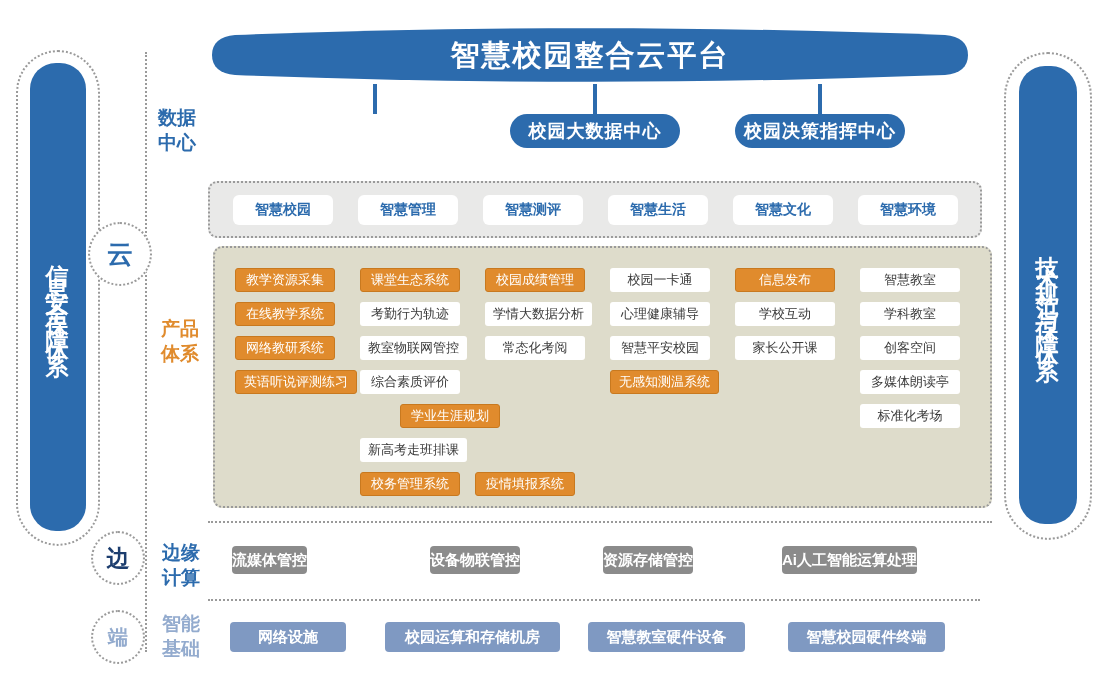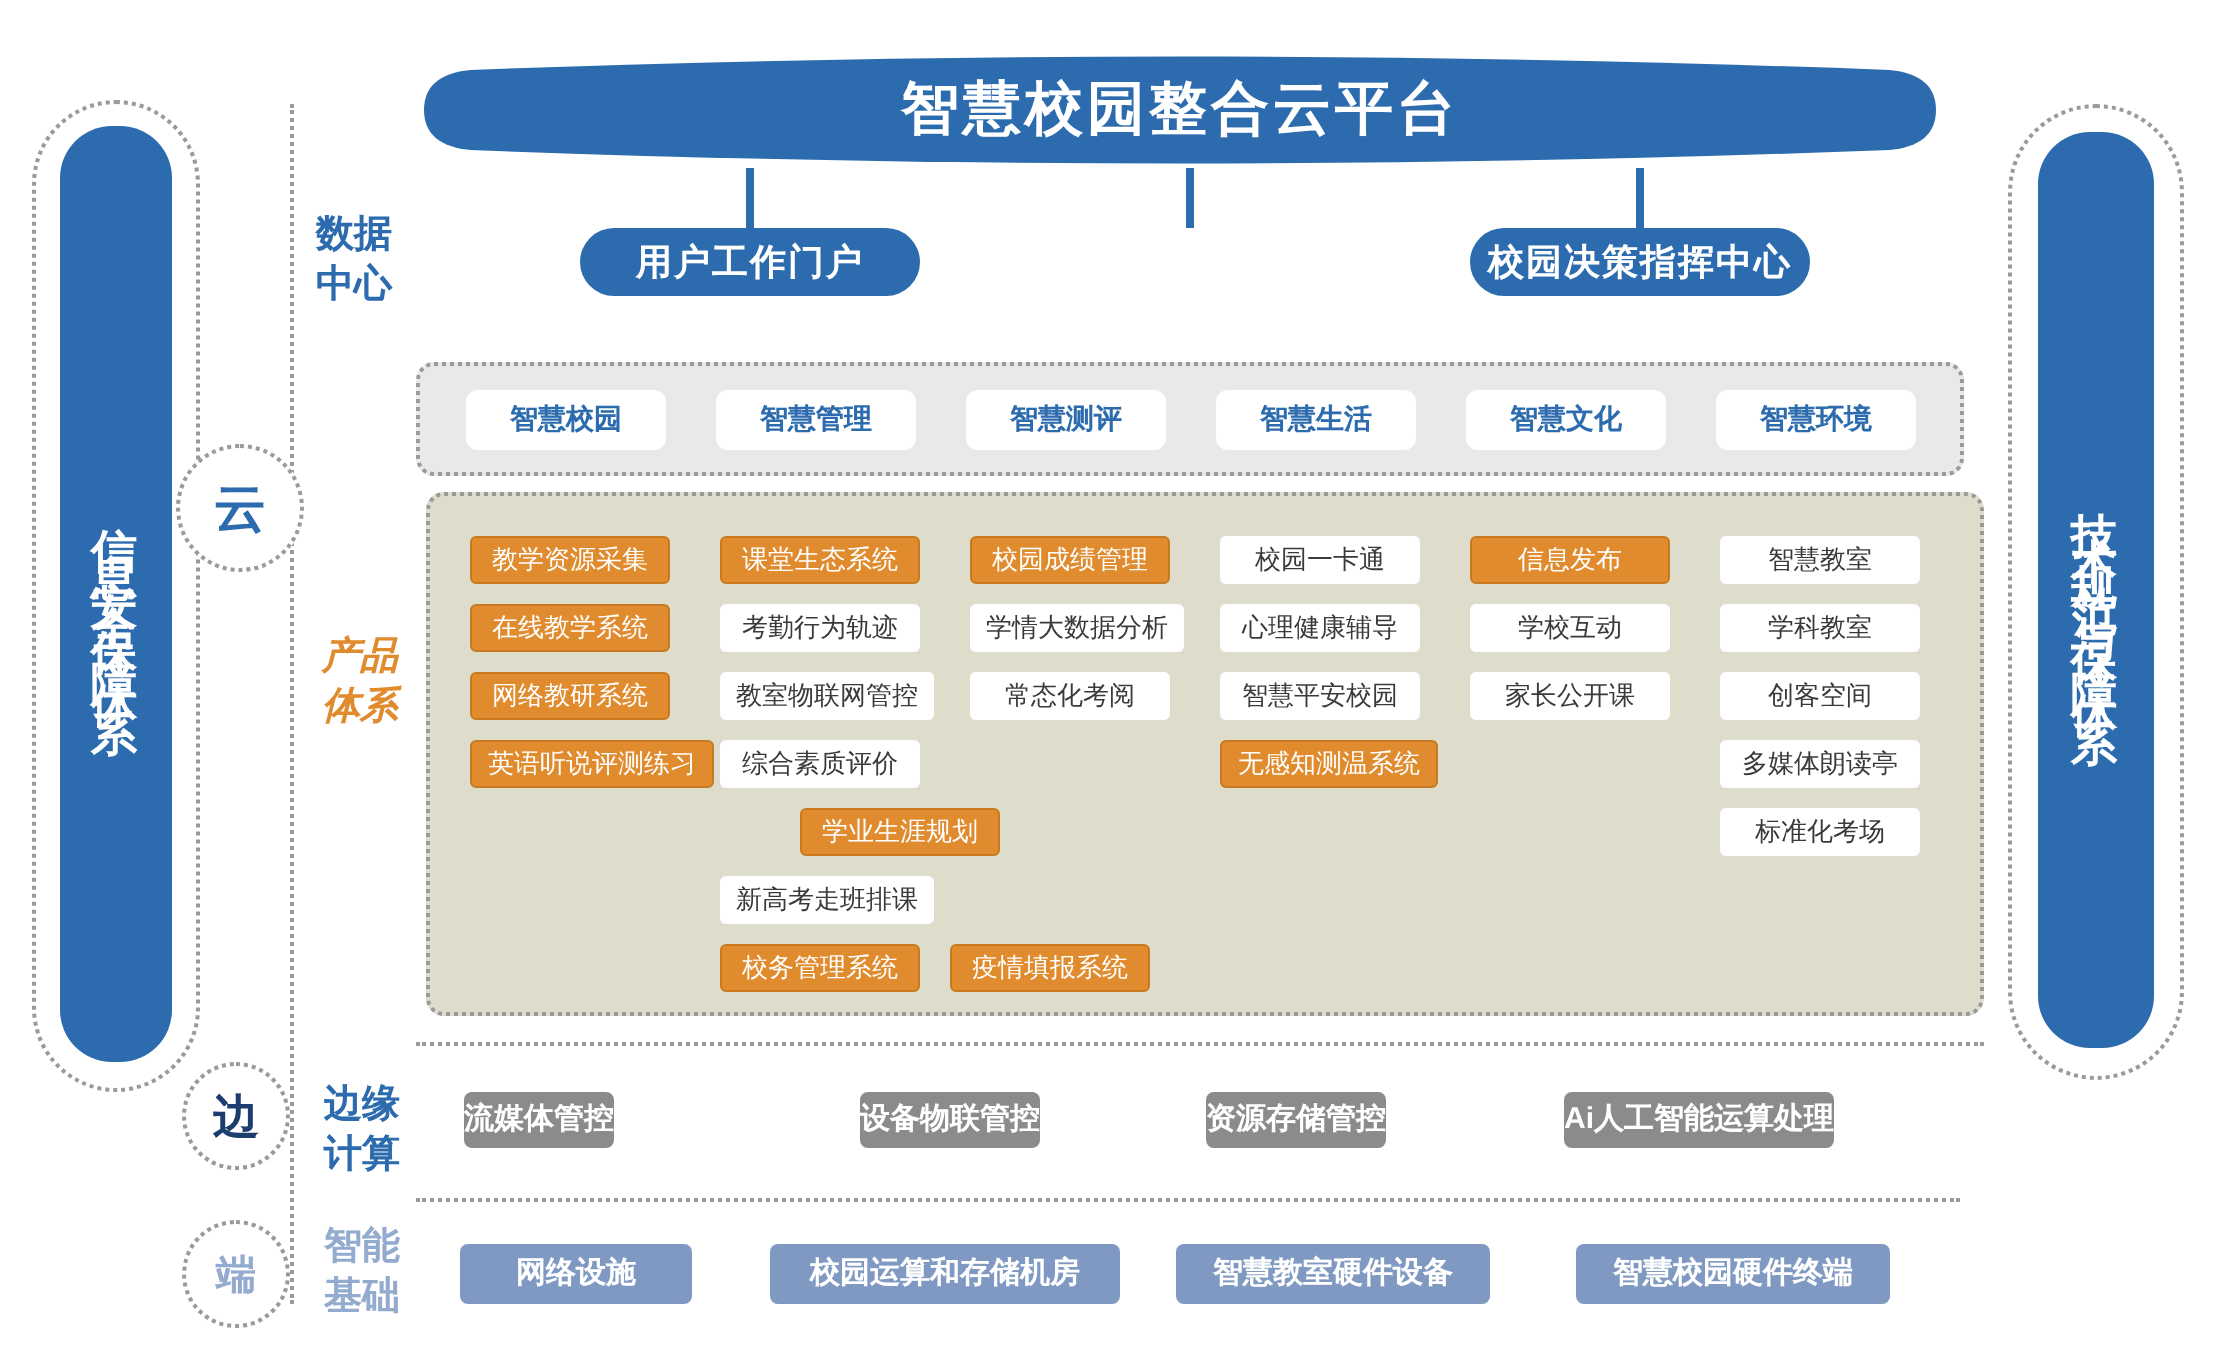--- a/index.html
+++ b/index.html
@@ -28,21 +28,21 @@
     display:flex;align-items:center;justify-content:center;font-weight:bold;z-index:2;box-sizing:border-box;
   }
   #circle-cloud{left:88px;top:222px;width:64px;height:64px;font-size:26px;color:var(--blue,#2c6bad);}
   #circle-edge{left:91px;top:531px;width:54px;height:54px;font-size:23px;color:var(--navy,#1c3d6e);}
   #circle-terminal{left:91px;top:610px;width:54px;height:54px;font-size:20px;color:var(--light_blue,#93abce);}
   .layer-label{
     position:absolute;width:42px;font-weight:bold;font-size:19px;line-height:1.3;
     word-break:break-all;text-align:left;
   }
   #label-data-center{left:158px;top:106px;color:var(--blue,#2c6bad);}
-  #label-product{left:161px;top:317px;color:var(--orange,#e08b2d);font-style:italic;}
+  #label-product{left:161px;top:317px;color:var(--orange,#e08b2d);}
   #label-edge{left:162px;top:541px;color:var(--blue,#2c6bad);}
   #label-terminal{left:162px;top:612px;color:var(--light_blue,#93abce);}
   
   #banner{position:absolute;left:205px;top:28px;width:770px;height:54px;}
   #banner-title{
     position:absolute;left:205px;top:28px;width:770px;height:54px;line-height:54px;
     text-align:center;color:#fff;font-weight:bold;font-size:29px;letter-spacing:2px;
   }
   
   .portal{position:absolute;top:84px;width:170px;}
@@ -136,26 +136,26 @@
   <div class="layer-label" id="label-terminal">智能基础</div>
 
   <svg id="banner" viewBox="0 0 770 54">
     <path d="M30,7 C270,-2 500,-2 740,7 C755,8.5 763,15 763,27 C763,39 755,45.5 740,47 C500,56 270,56 30,47 C15,45.5 7,39 7,27 C7,15 15,8.5 30,7 Z" fill="#2c6bad"></path>
   </svg>
   <div id="banner-title">智慧校园整合云平台</div>
 
   <div id="portal-row">
       <div class="portal">
       <div class="connector"></div>
-      <div class="pill">
-        <span>用户工作门户</span>
-      </div>
     </div>
       <div class="portal">
       <div class="connector"></div>
+      <div class="pill">
+        <span>校园大数据中心</span>
+      </div>
     </div>
       <div class="portal">
       <div class="connector"></div>
       <div class="pill">
         <span>校园决策指挥中心</span>
       </div>
     </div>
     </div>
 
   <div id="cat-strip">

